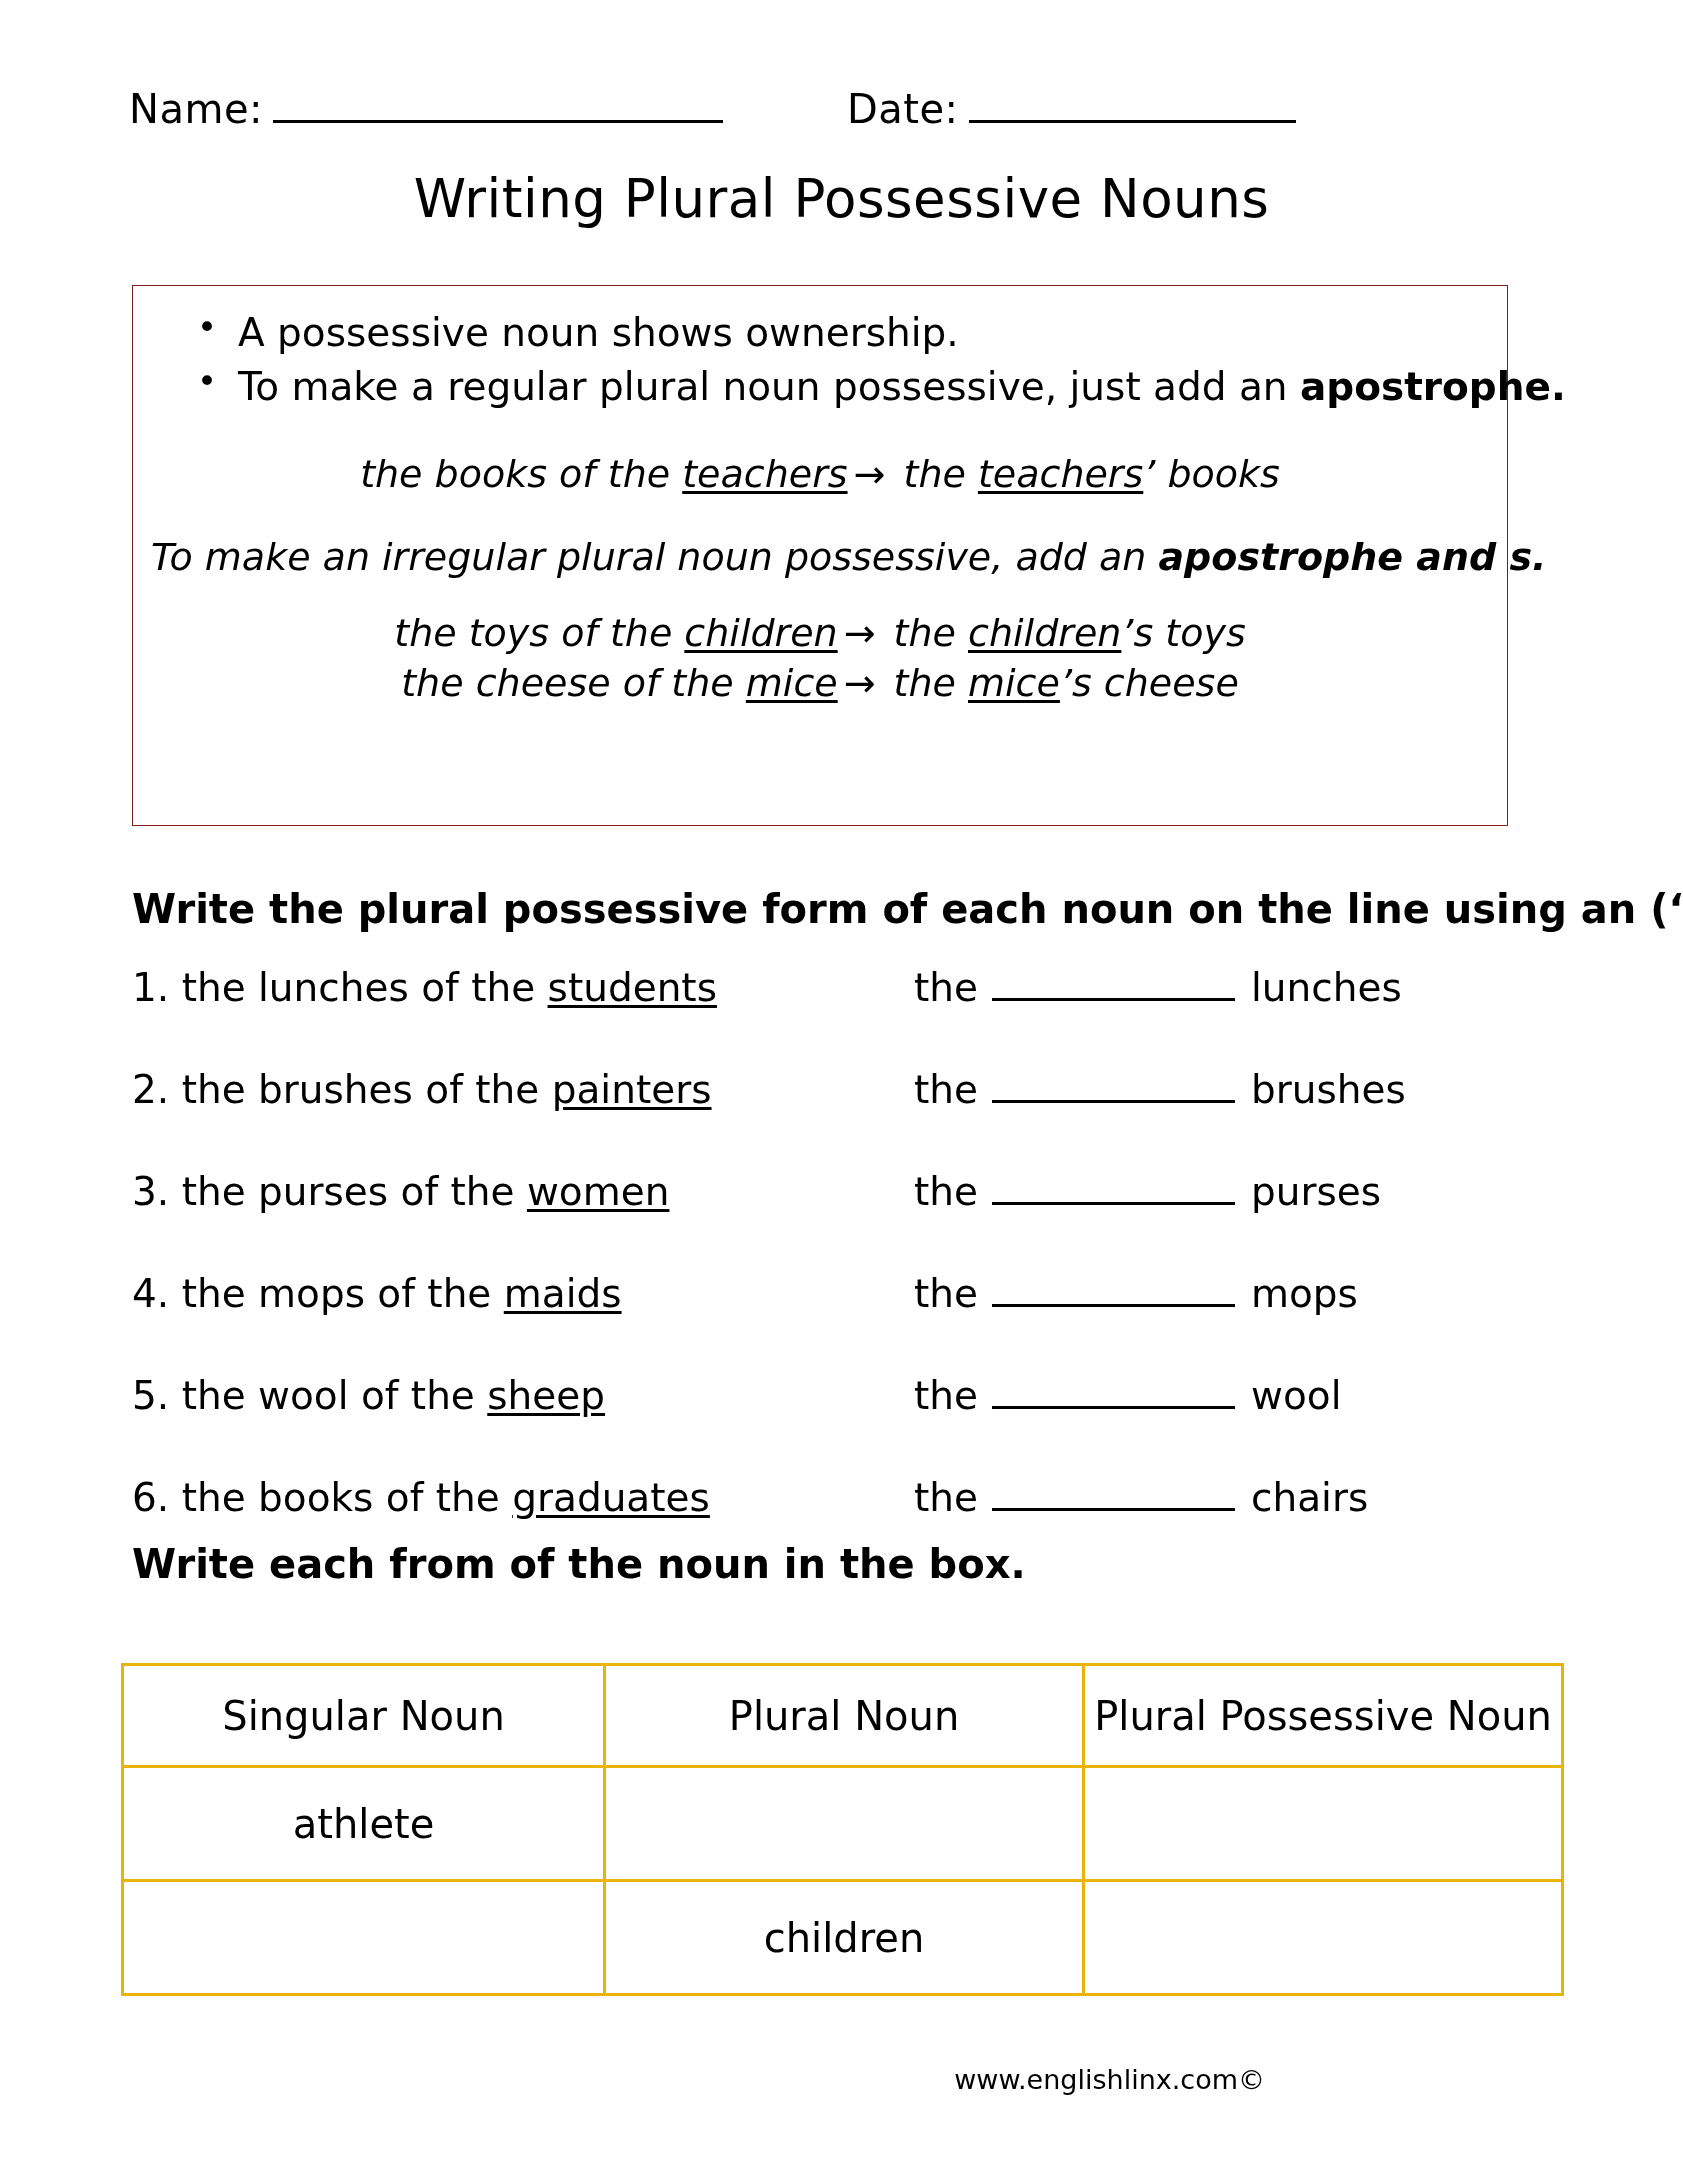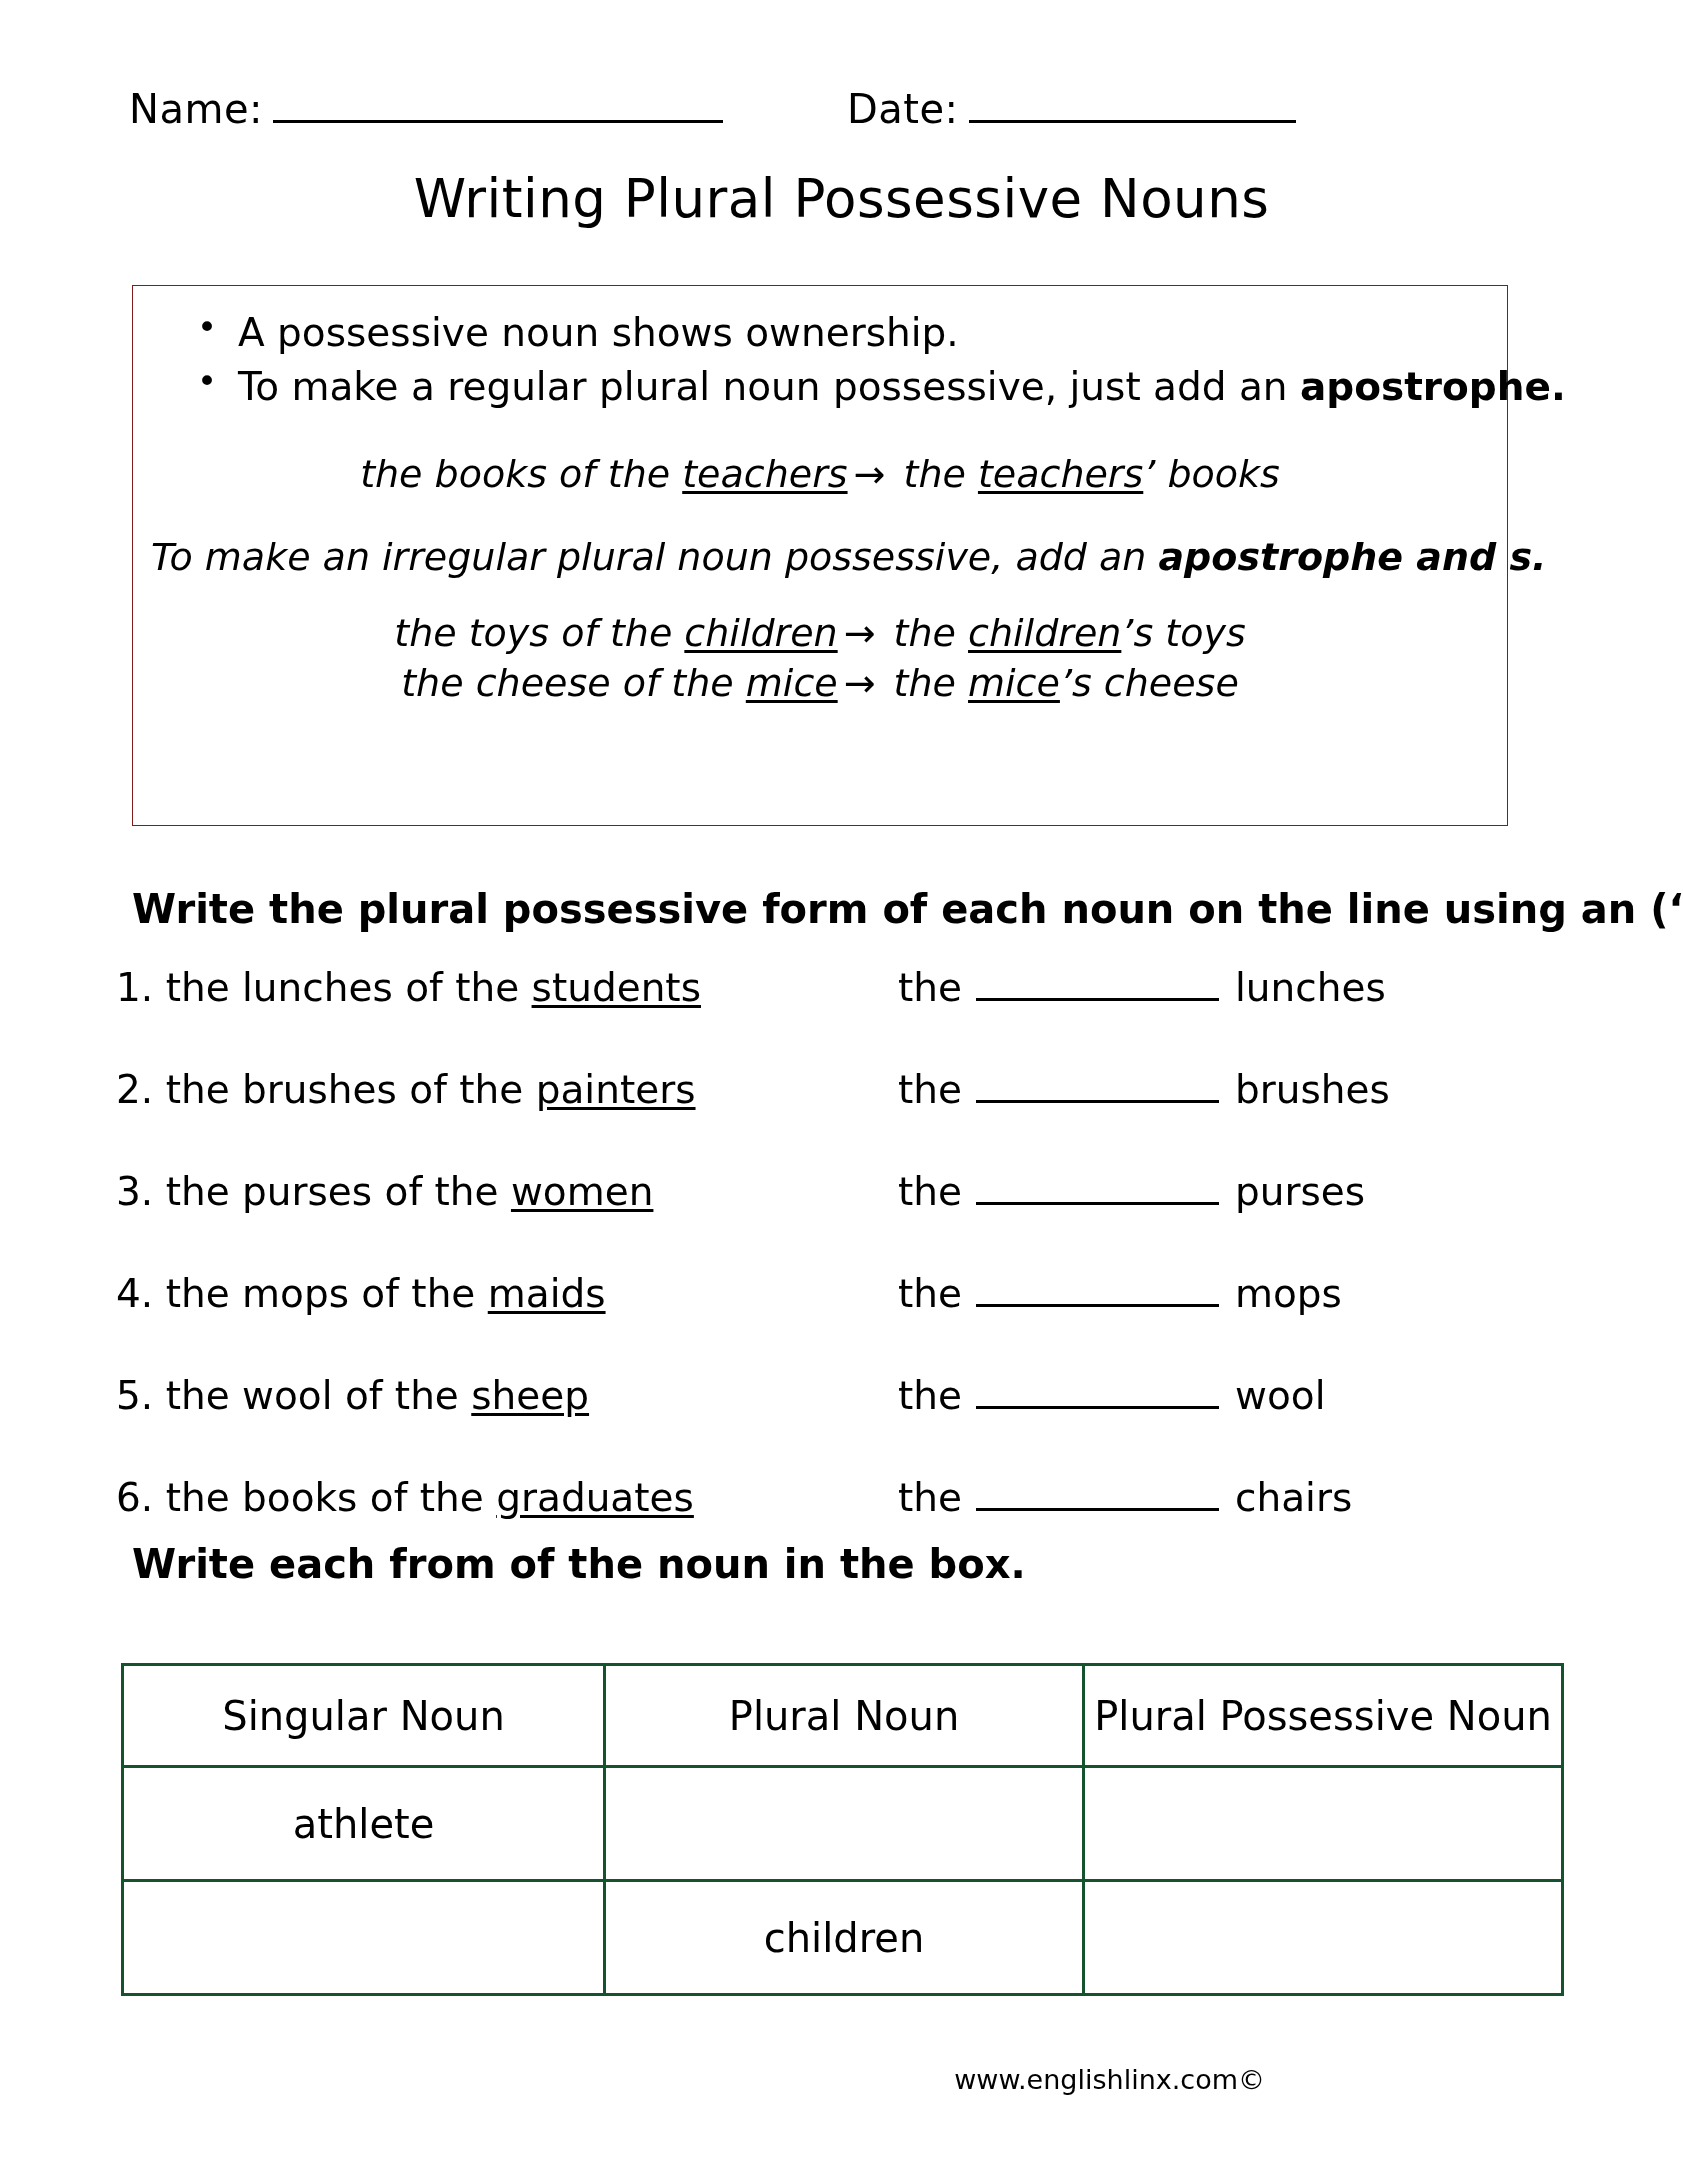--- a/index.html
+++ b/index.html
@@ -128,21 +128,21 @@
     font-size: 40px;
     font-weight: bold;
     white-space: nowrap;
   }
   .sec1-instruction { top: 886px; }
   .sec2-instruction { top: 1541px; text-align: right; }
 
   
   .exercises {
     position: absolute;
-    left: 116px;
+    left: 132px;
     top: 965px;
     width: 1386px;
   }
   .ex-row {
     display: flex;
     align-items: baseline;
     height: 102px;
     font-size: 39px;
   }
   .ex-left {
@@ -170,21 +170,21 @@
   
   .noun-table {
     position: absolute;
     left: 121px;
     top: 1663px;
     width: 1440px;
     border-collapse: collapse;
     table-layout: fixed;
   }
   .noun-table th, .noun-table td {
-    border: 3px solid #14532d;
+    border: 3px solid #eab308;
     text-align: center;
     font-weight: normal;
     font-size: 40px;
     height: 109px;
     vertical-align: middle;
   }
   .noun-table th { height: 97px; }
   .noun-table col.c1 { width: 482px; }
   .noun-table col.c2 { width: 479px; }
   .noun-table col.c3 { width: 479px; }

